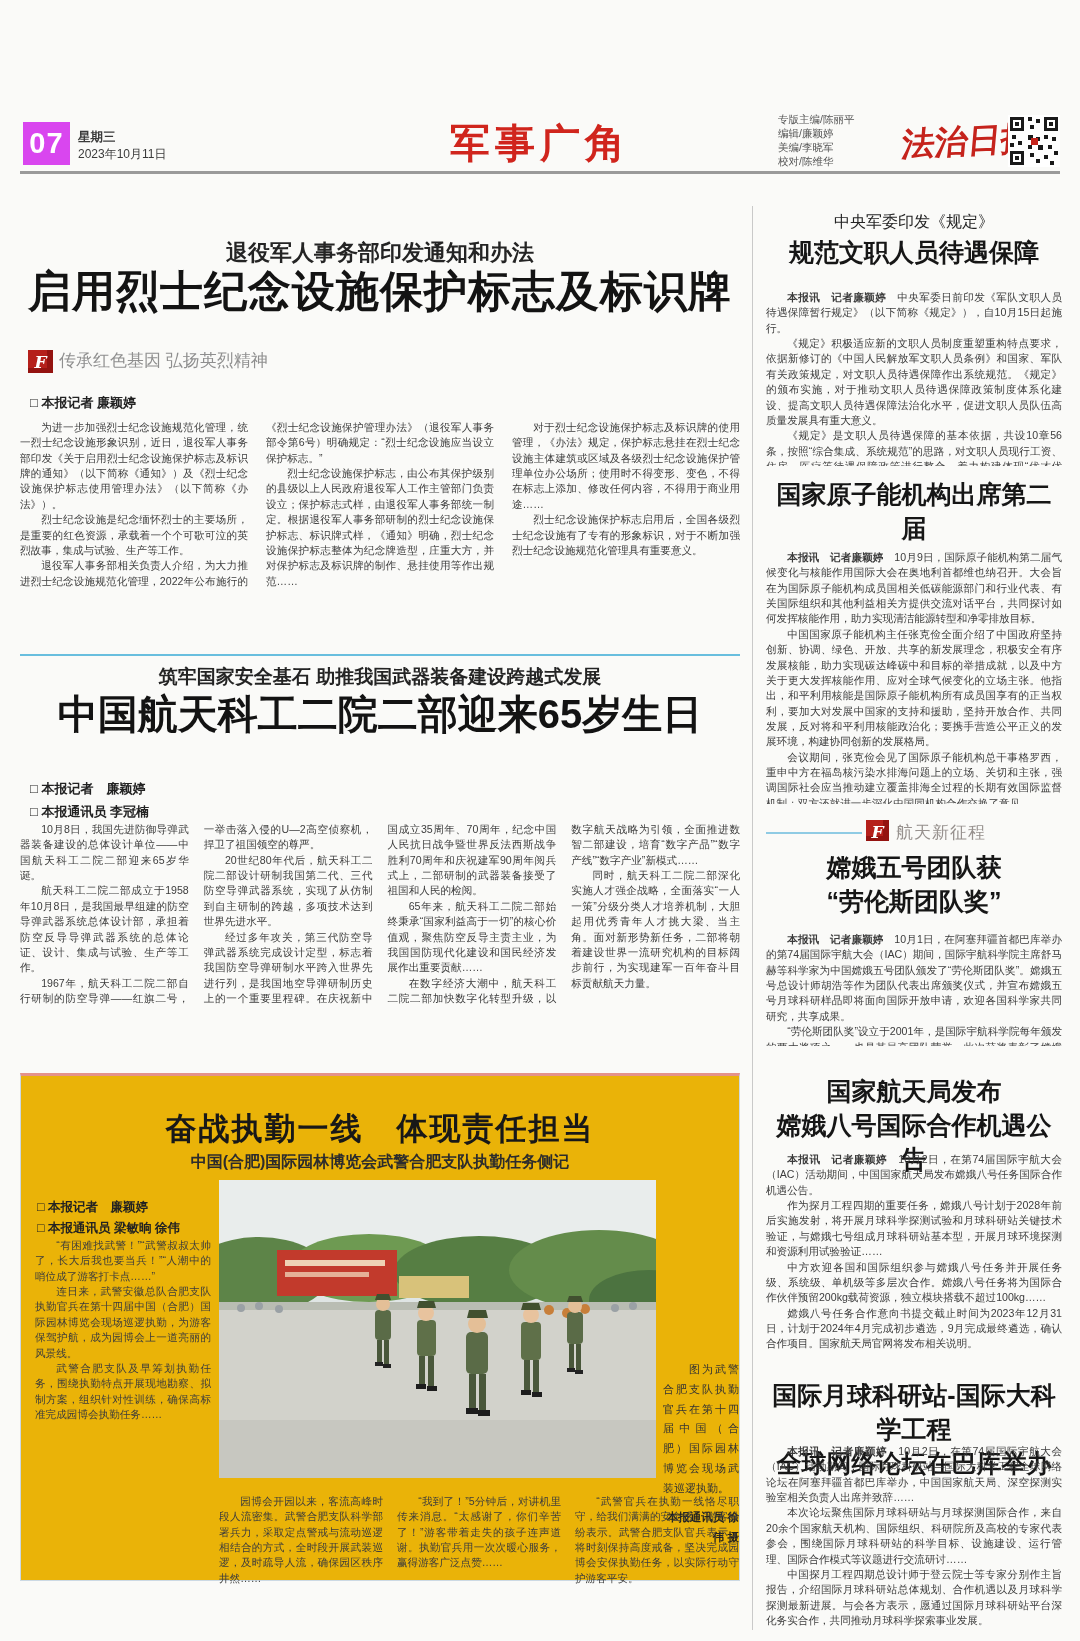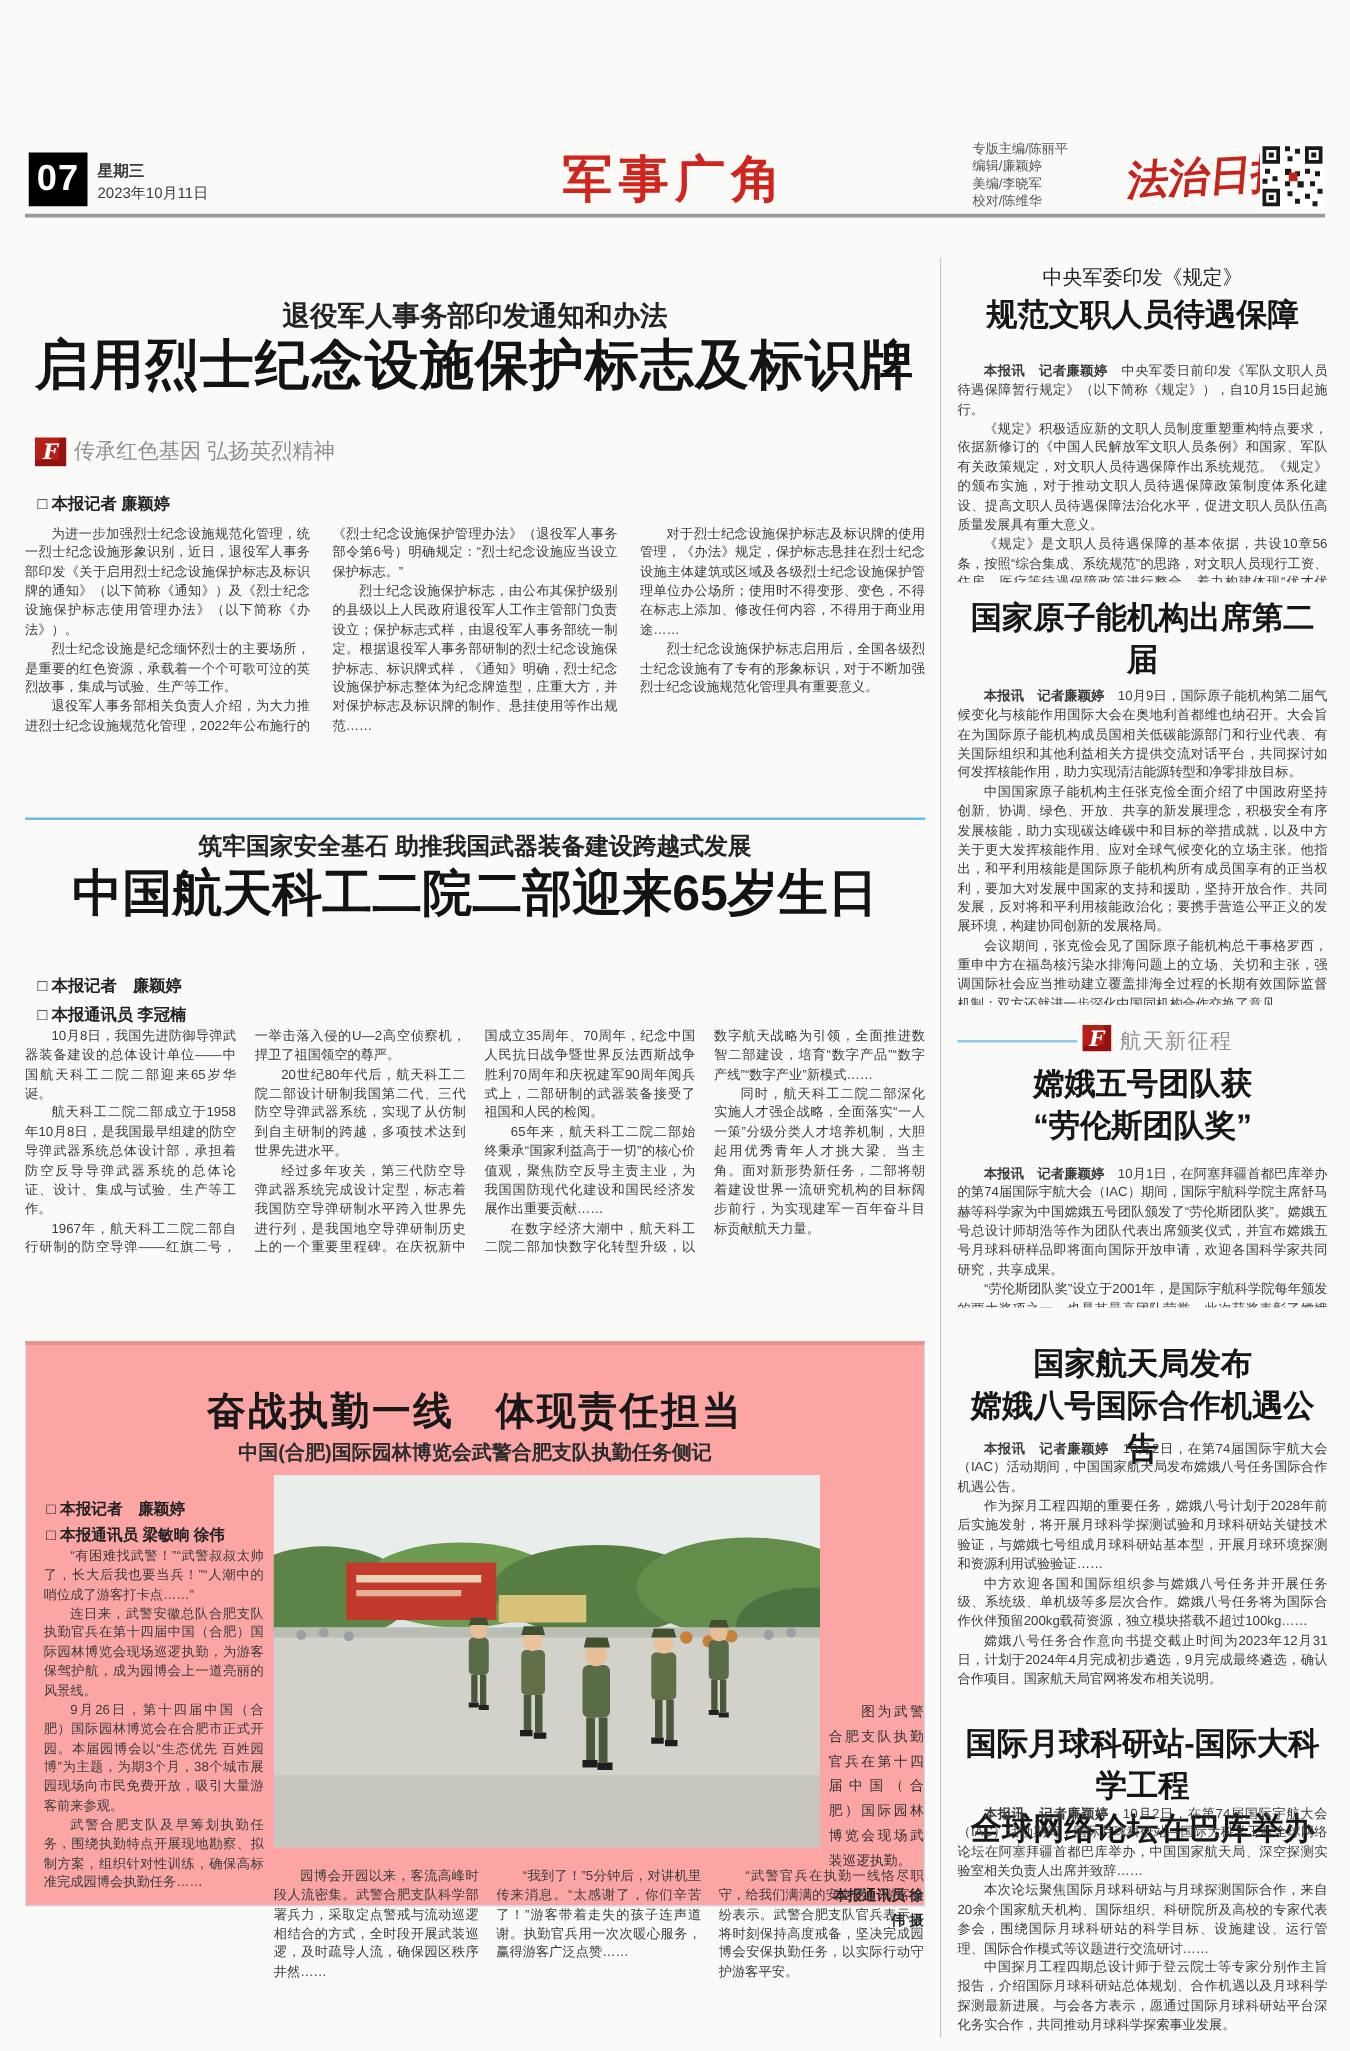--- a/index.html
+++ b/index.html
@@ -3,21 +3,21 @@
 <meta charset="utf-8">
 <style>
   * { margin:0; padding:0; box-sizing:border-box; }
   html,body { background:#e9e9e6; }
   body { font-family:"Liberation Sans","DejaVu Sans",sans-serif; }
   #page { position:relative; width:1080px; height:1641px; background:#fafaf8; margin:0 auto; overflow:hidden; color:#2b2b2b; }
   .abs { position:absolute; }
   .ctr { text-align:center; }
 
   
-  #badge { left:23px; top:122px; width:47px; height:43px; background:#000000; color:#fff;
+  #badge { left:23px; top:122px; width:47px; height:43px; background:#d946ef; color:#fff;
            font-size:29px; font-weight:bold; line-height:43px; text-align:center; letter-spacing:1px; }
   #weekday { left:78px; top:129px; font-size:12.5px; font-weight:bold; color:#3a3a3a; }
   #pubdate { left:78px; top:146px; font-size:12px; color:#3a3a3a; }
   #section { left:420px; top:116px; width:240px; font-size:40px; font-weight:bold; color:#d0251d; letter-spacing:5px; }
   #staff { left:778px; top:113px; width:126px; font-size:10.5px; color:#555; line-height:1.33; text-align:left; }
   #paperlogo { left:902px; top:114px; width:102px; height:56px; font-family:"DejaVu Serif","Liberation Serif",serif;
                font-size:33px; font-weight:bold; color:#c5231c; transform:rotate(-3deg) skewX(-8deg);
                line-height:56px; white-space:nowrap; }
   #qr { left:1008px; top:115px; }
   #toprule { left:20px; top:171px; width:1040px; height:3px; background:#9a9a9a; }
@@ -39,21 +39,21 @@
   .lead { font-weight:bold; }
 
   
   #b-blueline { left:20px; top:654px; width:720px; height:2px; background:#68bede; }
   #b-kicker { left:20px; top:664px; width:720px; font-size:19px; font-weight:bold; color:#242424; }
   #b-headline { left:20px; top:687px; width:720px; font-size:40px; font-weight:bold; color:#131313; white-space:nowrap; }
   #b-bylines { left:30px; top:778px; font-size:13px; font-weight:bold; color:#222; line-height:1.75; }
   #b-body { left:20px; top:822px; width:720px; height:214px; column-count:4; column-gap:15px; overflow:hidden; }
 
   
-  #panel { left:20px; top:1073px; width:720px; height:452px; background:#fca5a5;
+  #panel { left:20px; top:1073px; width:720px; height:508px; background:#eab308;
            border:1px solid #ccd9e4; border-top:3px solid #e4928a; }
   #c-title { left:0; top:32px; width:718px; font-size:31px; font-weight:bold; color:#181818; letter-spacing:2px; }
   #c-sub { left:0; top:76px; width:718px; font-size:16px; font-weight:bold; color:#2c2c2c; }
   #c-bylines { left:16px; top:121px; font-size:12.5px; font-weight:bold; color:#222; line-height:1.7; }
   #c-leftcol { left:14px; top:162px; width:176px; height:382px; overflow:hidden; }
   #c-photo { left:198px; top:104px; width:437px; height:298px; display:block; }
   #c-caption { left:642px; top:284px; width:76px; font-size:11px; line-height:1.8; color:#333;
                font-family:"DejaVu Serif","Liberation Serif",serif; text-align:justify; }
   #c-credit { margin-top:8px; font-weight:bold; text-align:right; font-family:"Liberation Sans",sans-serif; font-size:11.5px; color:#222; }
   #c-bottom { left:198px; top:418px; width:520px; height:126px; column-count:3; column-gap:14px; overflow:hidden; }
@@ -171,21 +171,20 @@
     <div class="abs ctr" id="c-title">奋战执勤一线　体现责任担当</div>
     <div class="abs ctr" id="c-sub">中国(合肥)国际园林博览会武警合肥支队执勤任务侧记</div>
     <div class="abs" id="c-bylines">
       <div>□ 本报记者　廉颖婷</div>
       <div>□ 本报通讯员 梁敏晌 徐伟</div>
     </div>
 
     <div class="abs news" id="c-leftcol">
       <p>“有困难找武警！”“武警叔叔太帅了，长大后我也要当兵！”“人潮中的哨位成了游客打卡点……”</p>
       <p>连日来，武警安徽总队合肥支队执勤官兵在第十四届中国（合肥）国际园林博览会现场巡逻执勤，为游客保驾护航，成为园博会上一道亮丽的风景线。</p>
-      <p>9月26日，第十四届中国（合肥）国际园林博览会在合肥市正式开园。本届园博会以“生态优先 百姓园博”为主题，为期3个月，38个城市展园现场向市民免费开放，吸引大量游客前来参观。</p>
       <p>武警合肥支队及早筹划执勤任务，围绕执勤特点开展现地勘察、拟制方案，组织针对性训练，确保高标准完成园博会执勤任务……</p>
     </div>
 
     <svg class="abs" id="c-photo" viewBox="0 0 437 298" preserveAspectRatio="none">
       <rect width="437" height="298" fill="#dfe5e4"></rect>
       <rect y="0" width="437" height="95" fill="#e9edec"></rect>
       <ellipse cx="40" cy="95" rx="70" ry="38" fill="#5d8448"></ellipse>
       <ellipse cx="150" cy="88" rx="80" ry="34" fill="#6e9a52"></ellipse>
       <ellipse cx="260" cy="92" rx="85" ry="36" fill="#567e43"></ellipse>
       <ellipse cx="380" cy="90" rx="90" ry="40" fill="#648c4b"></ellipse>

